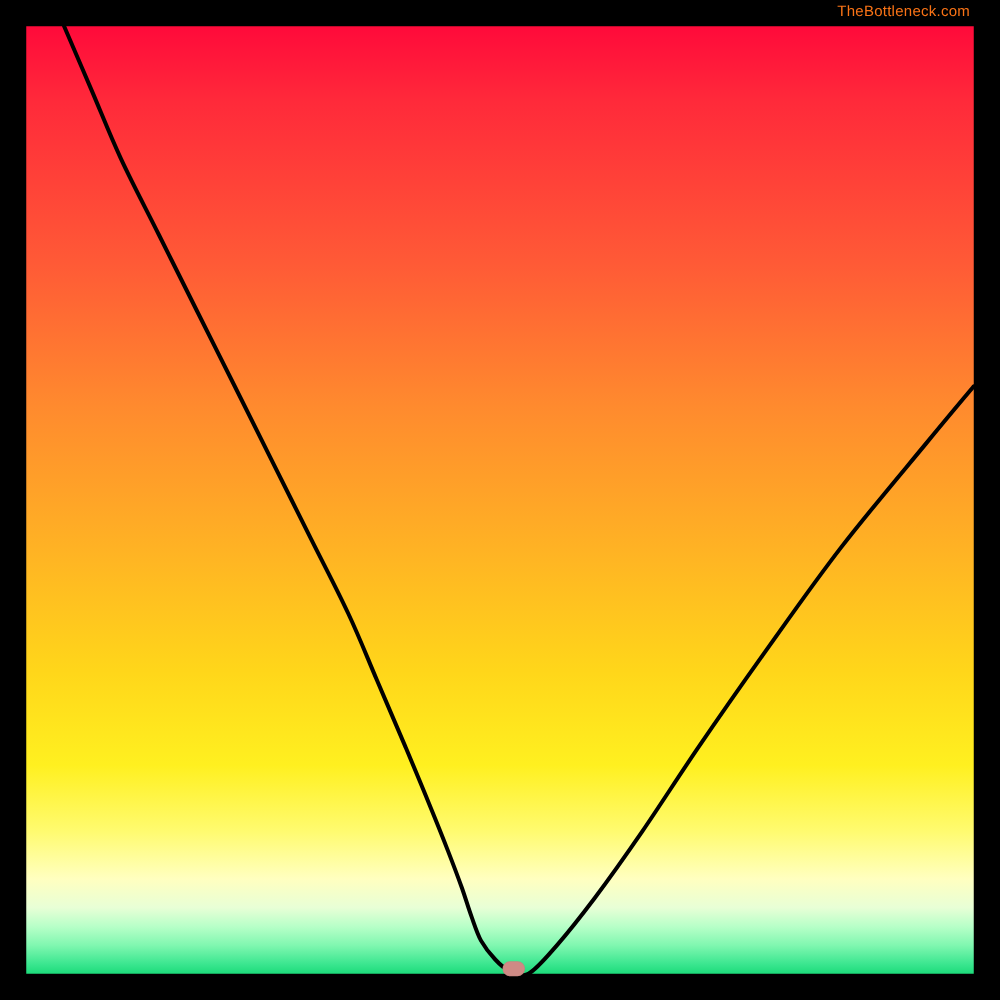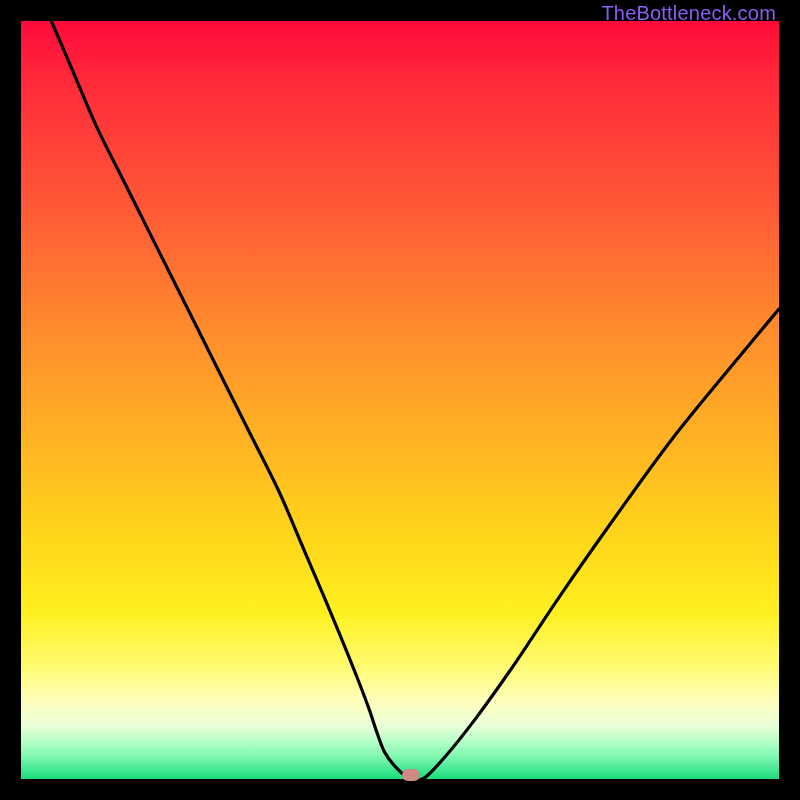--- a/index.html
+++ b/index.html
@@ -40,23 +40,23 @@
       #b8ffc8 95%,
       #80f7b0 97%,
       #3ae68f 99%,
       #1ddb7a 100%
     );
   }
   .watermark {
     position: absolute;
     top: 2px;
     right: 24px;
-    color: #8b5cf6;
+    color: #f97316;
     font-family: Arial, Helvetica, sans-serif;
-    font-size: 20px;
+    font-size: 12px;
     letter-spacing: 0.2px;
     user-select: none;
   }
   svg.curve {
     position: absolute;
     left: 0;
     top: 0;
     width: 758px;
     height: 758px;
     overflow: visible;

